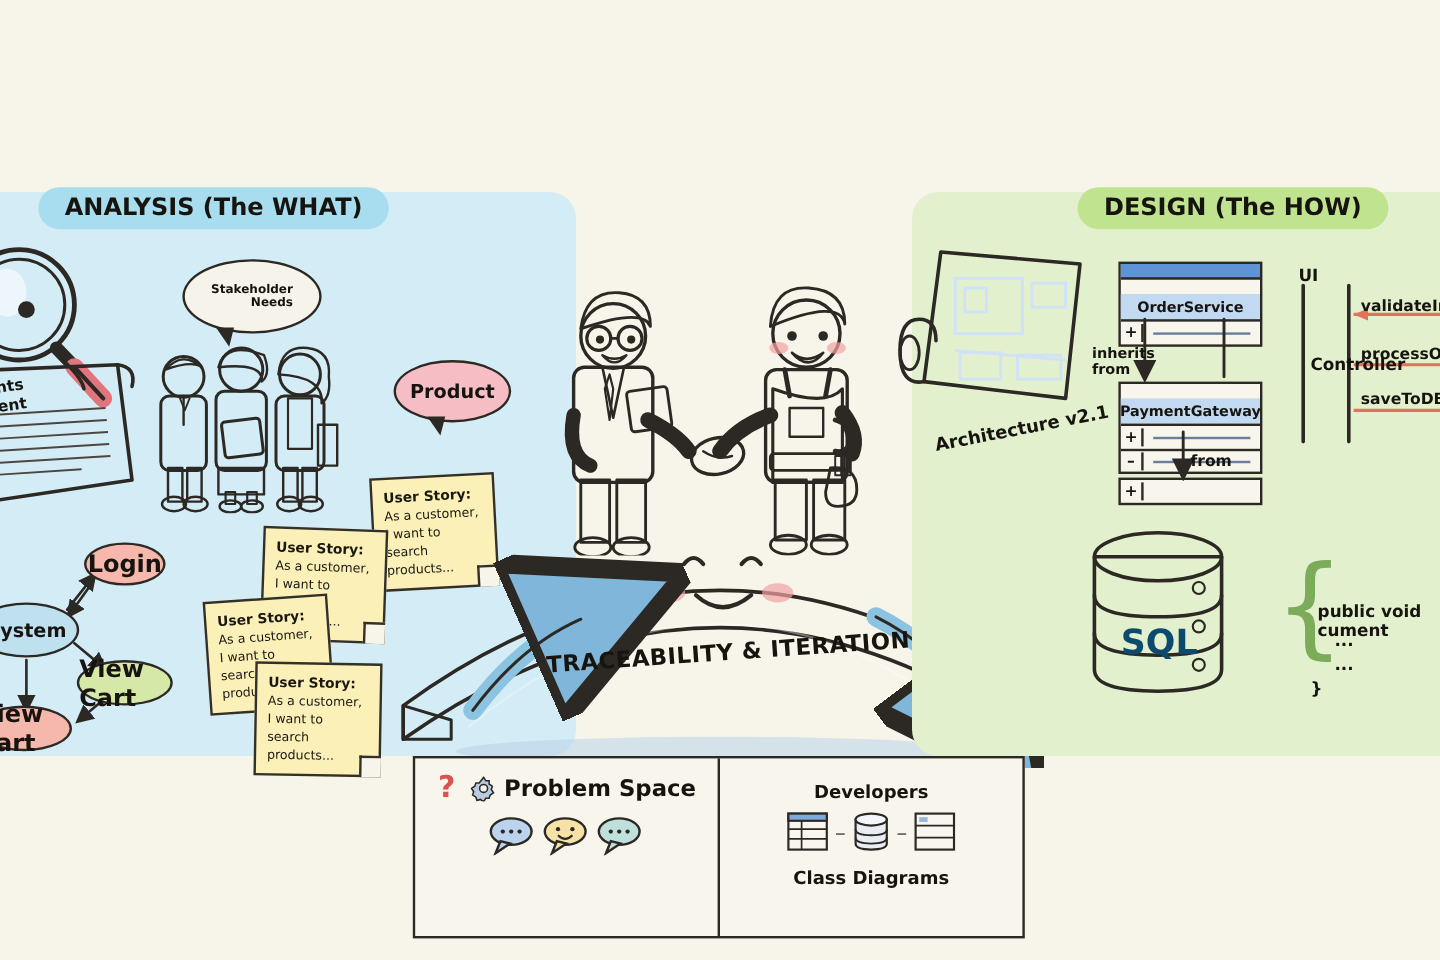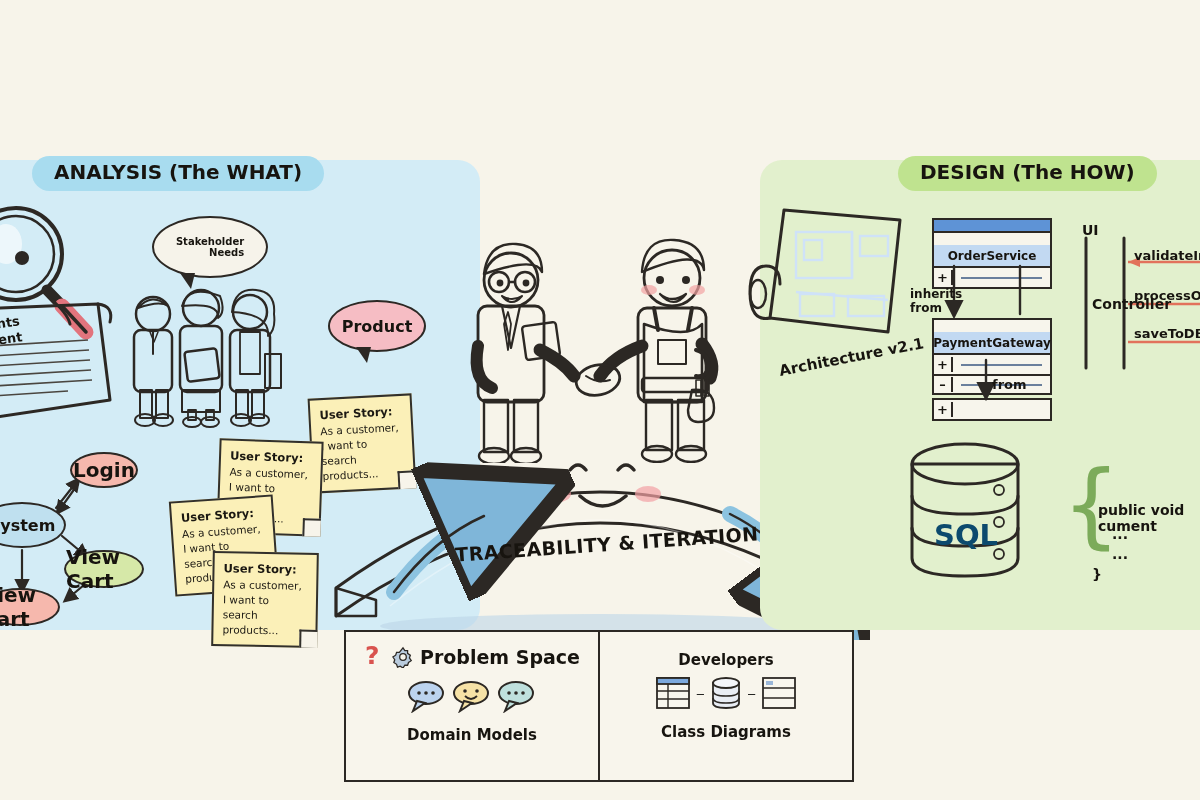--- a/index.html
+++ b/index.html
@@ -530,21 +530,20 @@
           <path d="M13 17 q6 6 12 0" fill="none" stroke="#2c2824" stroke-width="1.8"></path>
         </svg>
         <svg width="40" height="34" viewBox="0 0 40 34">
           <ellipse cx="19" cy="14" rx="17" ry="11" fill="#bfe0dd" stroke="#2c2824" stroke-width="2"></ellipse>
           <path d="M12 22 L8 32 L20 24 z" fill="#bfe0dd" stroke="#2c2824" stroke-width="2"></path>
           <circle cx="12" cy="14" r="1.8" fill="#2c2824"></circle>
             <circle cx="19" cy="14" r="1.8" fill="#2c2824"></circle>
             <circle cx="26" cy="14" r="1.8" fill="#2c2824"></circle>
         </svg>
       </div>
-      <div class="legend-row">Domain Models</div>
     </div>
 
     <div class="legend-col">
       <div class="legend-row">Developers</div>
       <div class="legend-icons">
         <svg width="38" height="36" viewBox="0 0 38 36">
           <rect x="3" y="3" width="32" height="30" fill="#f8f6ee" stroke="#2c2824" stroke-width="1.8"></rect>
           <rect x="3" y="3" width="32" height="6" fill="#7ca9de" stroke="#2c2824" stroke-width="1.8"></rect>
           <path d="M14 9 L14 33 M3 16 L35 16 M3 24 L35 24" stroke="#2c2824" stroke-width="1.4"></path>
         </svg>

